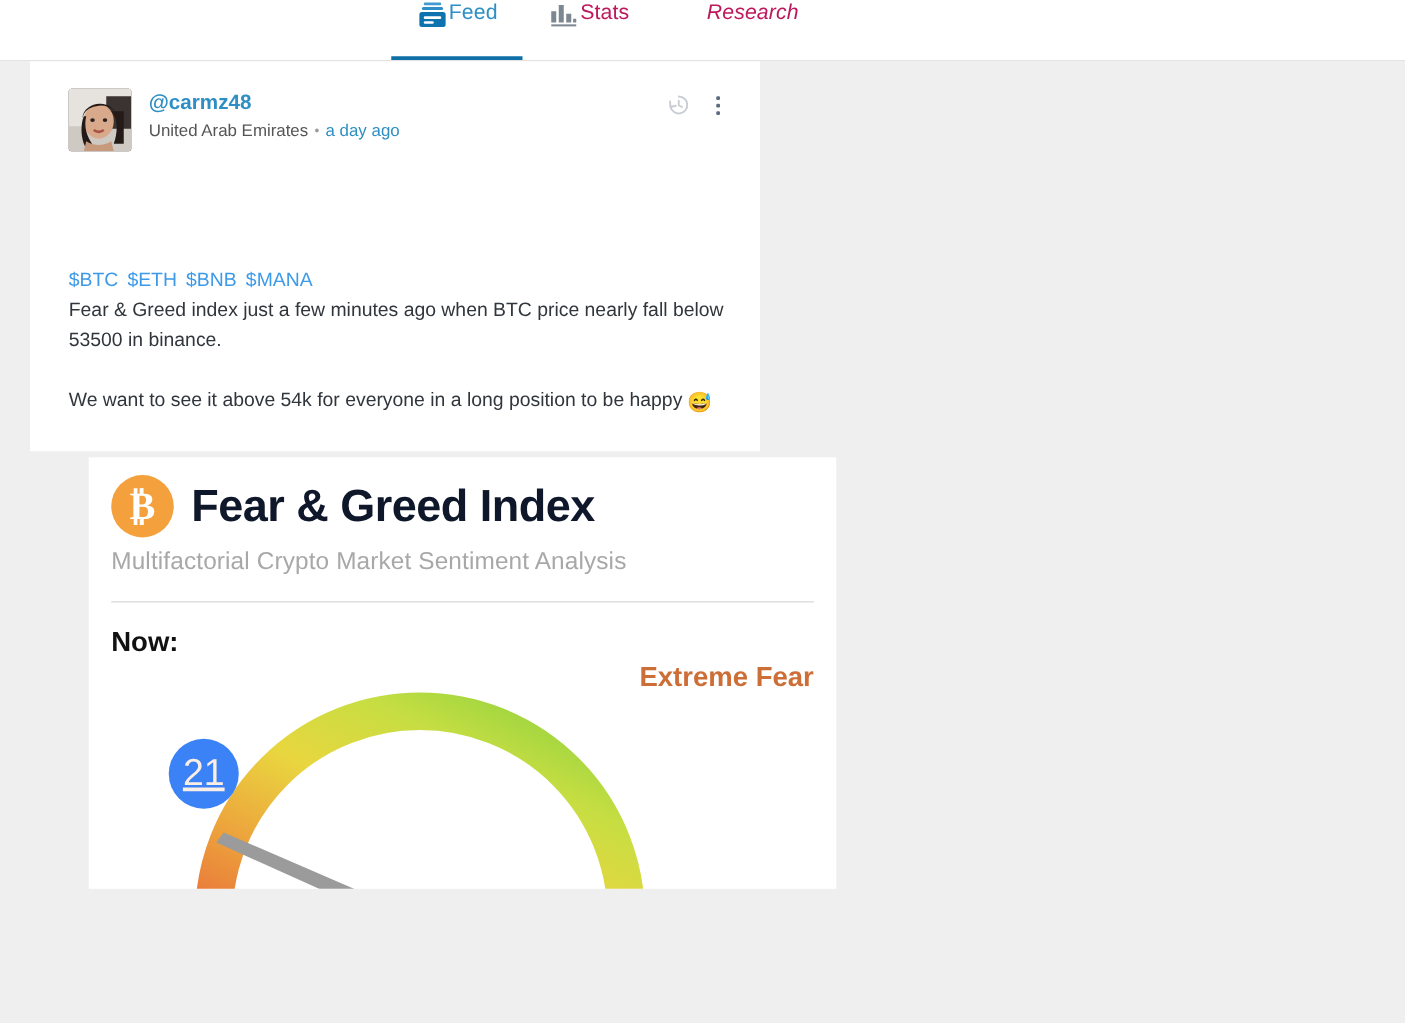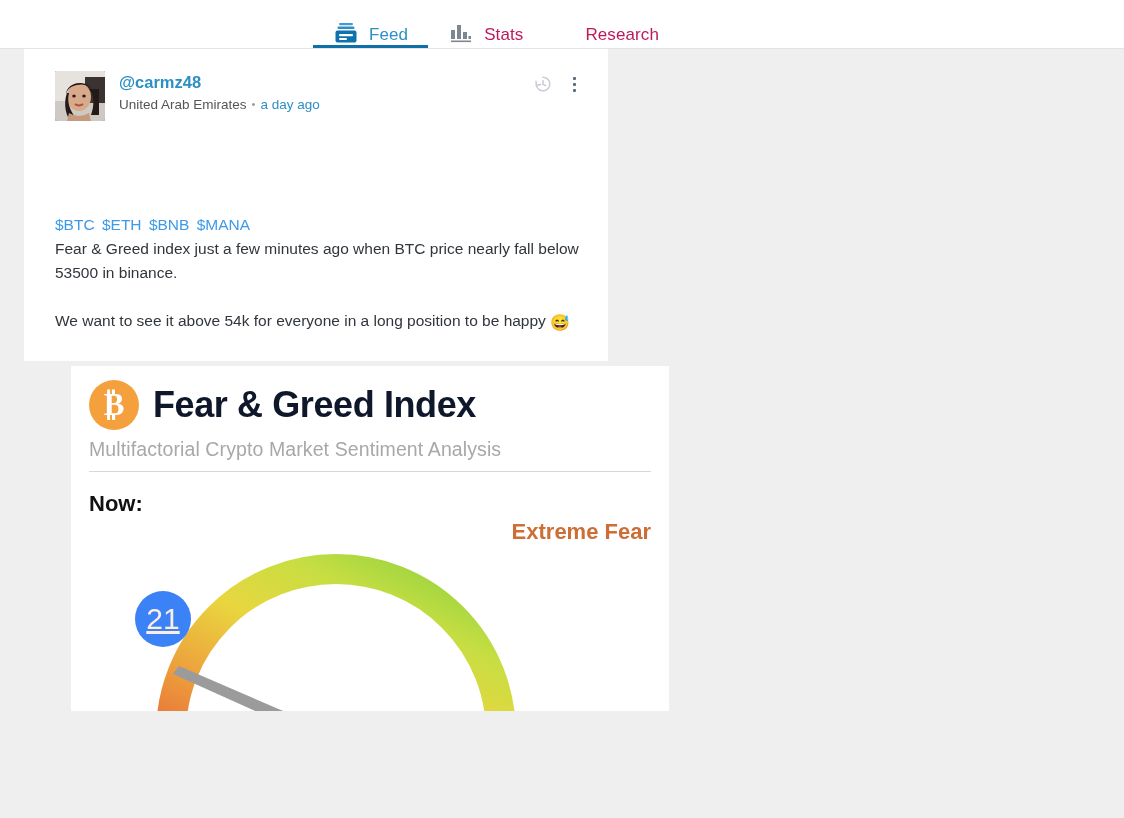--- a/index.html
+++ b/index.html
@@ -28,22 +28,21 @@
   .tabs {
     position: absolute;
     left: 313px;
     top: 0;
     height: 49px;
     display: flex;
     align-items: stretch;
   }
   .tab {
     display: flex;
-    align-items: flex-end;
-    gap: 10px;
+    align-items: flex-start;
     padding: 0 20px;
     height: 48px;
     cursor: pointer;
     box-sizing: border-box;
     border-bottom: 3px solid transparent;
   }
   .tab .tab-label {
     font-size: 17px;
     color: #be185d;
     letter-spacing: 0.1px;
@@ -230,21 +229,21 @@
     color: #0f172a;
     letter-spacing: -0.4px;
     line-height: 40px;
     text-align: center;
   }
   .fgi-sub {
     margin-top: 8px;
     font-size: 19.5px;
     color: #a8a8a8;
     letter-spacing: 0.1px;
-    padding-bottom: 10px;
+    padding-bottom: 20px;
     border-bottom: 1px solid #d8d8d8;
   }
   .fgi-now {
     margin-top: 18px;
     font-size: 22px;
     font-weight: bold;
     color: #111111;
     line-height: 28px;
   }
   .fgi-state {
@@ -304,21 +303,21 @@
           <rect x="8" y="3" width="4" height="14" fill="#7d8792"></rect>
           <rect x="14" y="10" width="4" height="7" fill="#7d8792"></rect>
           <rect x="19.5" y="14" width="2.5" height="3" fill="#7d8792"></rect>
           <rect x="2" y="18.5" width="20" height="1.6" fill="#7d8792"></rect>
         </svg>
       </span>
       <span class="tab-label">Stats</span>
     </div>
 
 
-    <div class="tab" style="padding-left:42px;">
+    <div class="tab" style="padding-left:42px;font-style:italic;">
       <span class="tab-label">Research</span>
     </div>
 
   </div>
 </div>
 
 <div class="feed-col">
 
   <div class="post-card">
 

